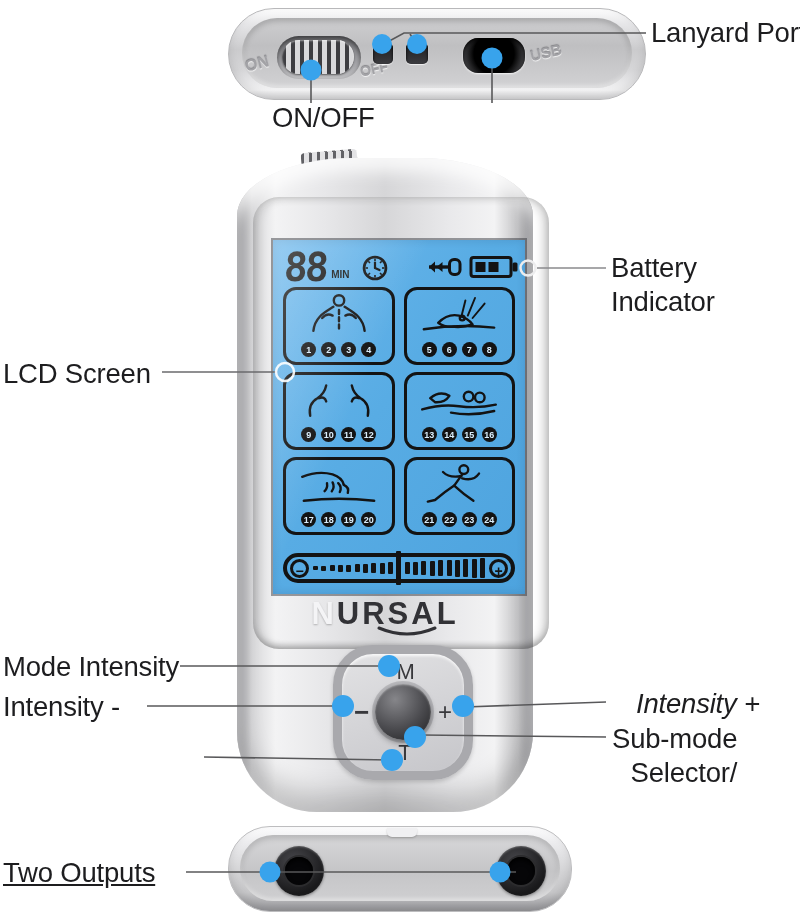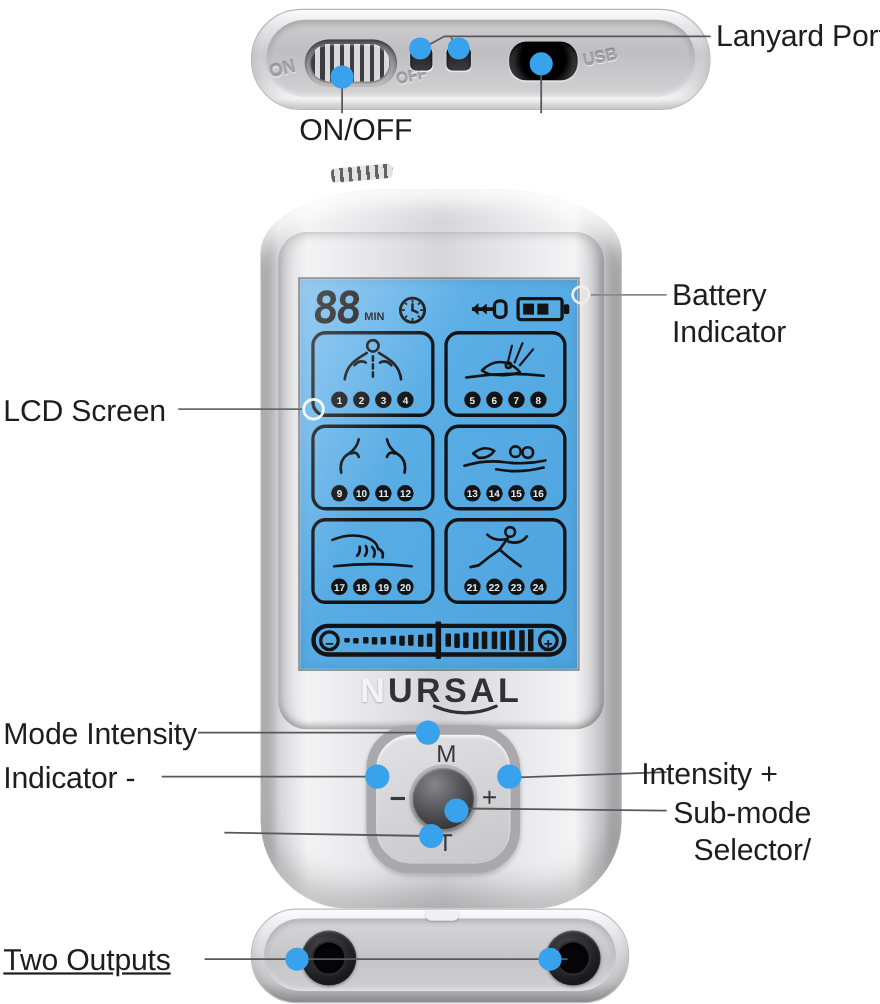--- a/index.html
+++ b/index.html
@@ -37,21 +37,21 @@
   .usb{position:absolute;left:234px;top:29px;width:62px;height:35px;border-radius:15px/16px;z-index:2;
     background:radial-gradient(circle at 50% 45%,#000 55%,#2e2e30 75%,#6e6e72);
     box-shadow:0 1px 2px rgba(255,255,255,.8), inset 0 2px 4px #000;}
 
   
   .teeth{position:absolute;left:301px;top:151px;width:56px;height:13px;border-radius:4px;
     background:repeating-linear-gradient(90deg,#626266 0 3px,#e3e3e5 3px 8px);
     transform:rotate(-5deg);z-index:1;}
 
   
-  .front{position:absolute;left:237px;top:172px;width:328px;height:654px;z-index:2;
+  .front{position:absolute;left:237px;top:158px;width:296px;height:654px;z-index:2;
     border-radius:115px 115px 80px 80px / 58px 58px 80px 80px;
     background:linear-gradient(90deg,#8d8d91 0%,#d8d8da 5%,#f3f3f4 13%,#e7e7e9 30%,#d6d6d8 50%,#e9e9eb 72%,#f3f3f4 87%,#c4c4c6 95%,#85858a 100%);
     box-shadow:inset 0 14px 16px rgba(255,255,255,.8), inset 0 -18px 26px rgba(0,0,0,.20);}
   .bezel{position:absolute;left:16px;top:39px;width:296px;height:452px;border-radius:26px;
     background:linear-gradient(180deg,#b3b3b7,#9a9a9e 12%,#a6a6aa 50%,#93939 7 88%,#9d9da1),
                linear-gradient(180deg,#b0b0b4,#98989c);
     box-shadow:inset 6px 0 10px rgba(0,0,0,.12), inset -6px 0 10px rgba(0,0,0,.18),
                inset 0 3px 5px rgba(255,255,255,.35), inset 0 -3px 6px rgba(0,0,0,.2);}
 
   
@@ -365,21 +365,21 @@
   </svg>
 
   <div class="lbl" style="left:651px;top:17px;">Lanyard Port</div>
   <div class="lbl" style="left:272px;top:102px;">ON/OFF</div>
   <div class="lbl" style="left:3px;top:358px;">LCD Screen</div>
   <div class="lbl" style="left:611px;top:251px;">
     <span class="ln">Battery</span>
     <span class="ln">Indicator</span>
   </div>
   <div class="lbl" style="left:3px;top:651px;">Mode Intensity</div>
-  <div class="lbl" style="left:3px;top:691px;">Indicator -</div>
-  <div class="lbl" style="left:583px;top:688px;">Intensity +</div>
+  <div class="lbl" style="left:3px;top:691px;">Intensity -</div>
+  <div class="lbl" style="left:636px;top:688px;font-style:italic;">Intensity +</div>
   <div class="lbl" style="left:612px;top:722px;text-align:right;">
     <span class="ln">Sub-mode</span>
     <span class="ln">Selector/</span>
   </div>
   <div class="lbl" style="left:3px;top:857px;text-decoration:underline;">Two Outputs</div>
 
 </div>
 
 </body></html>

